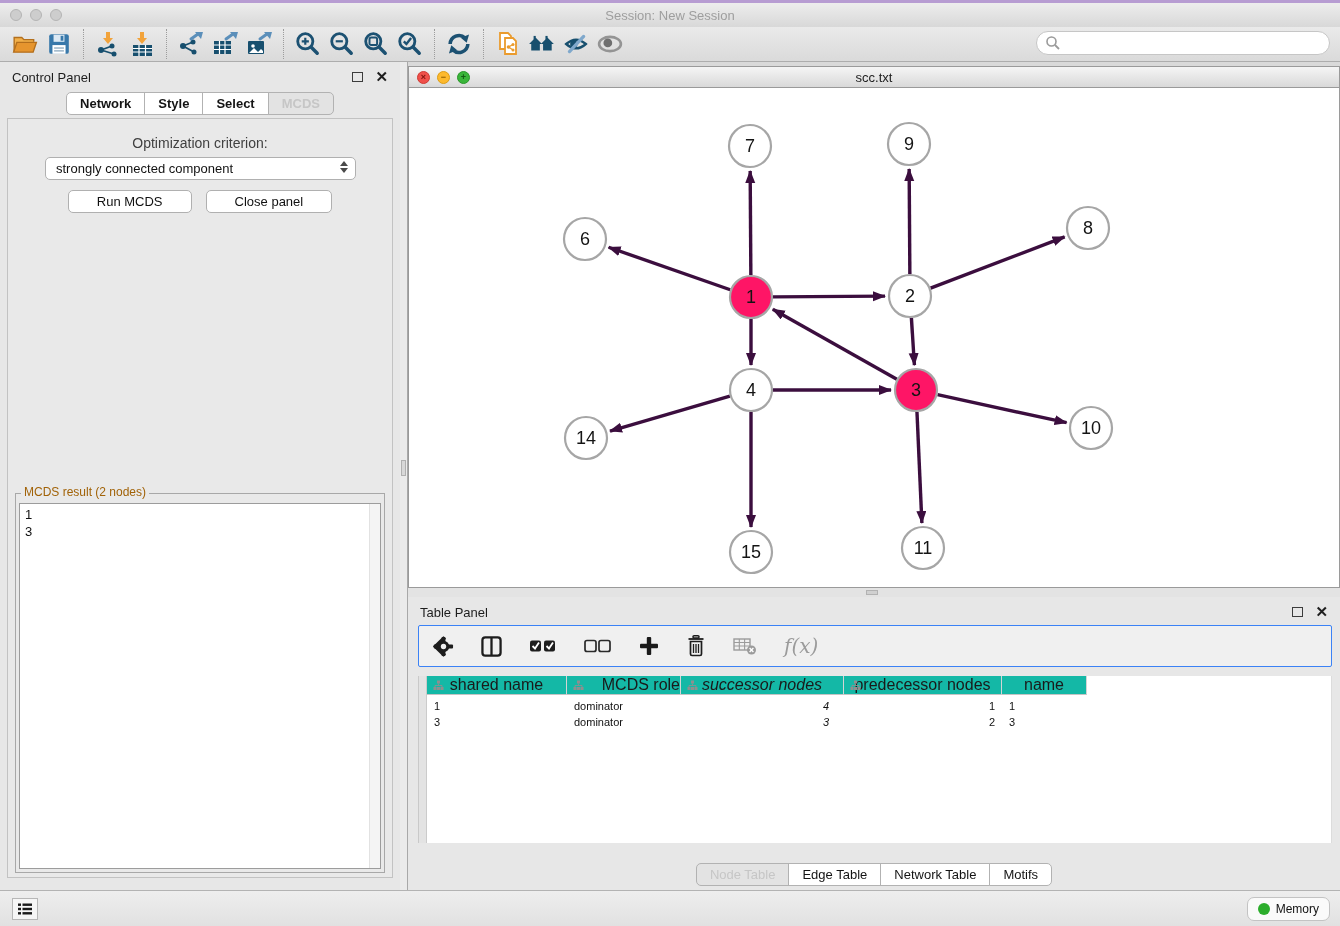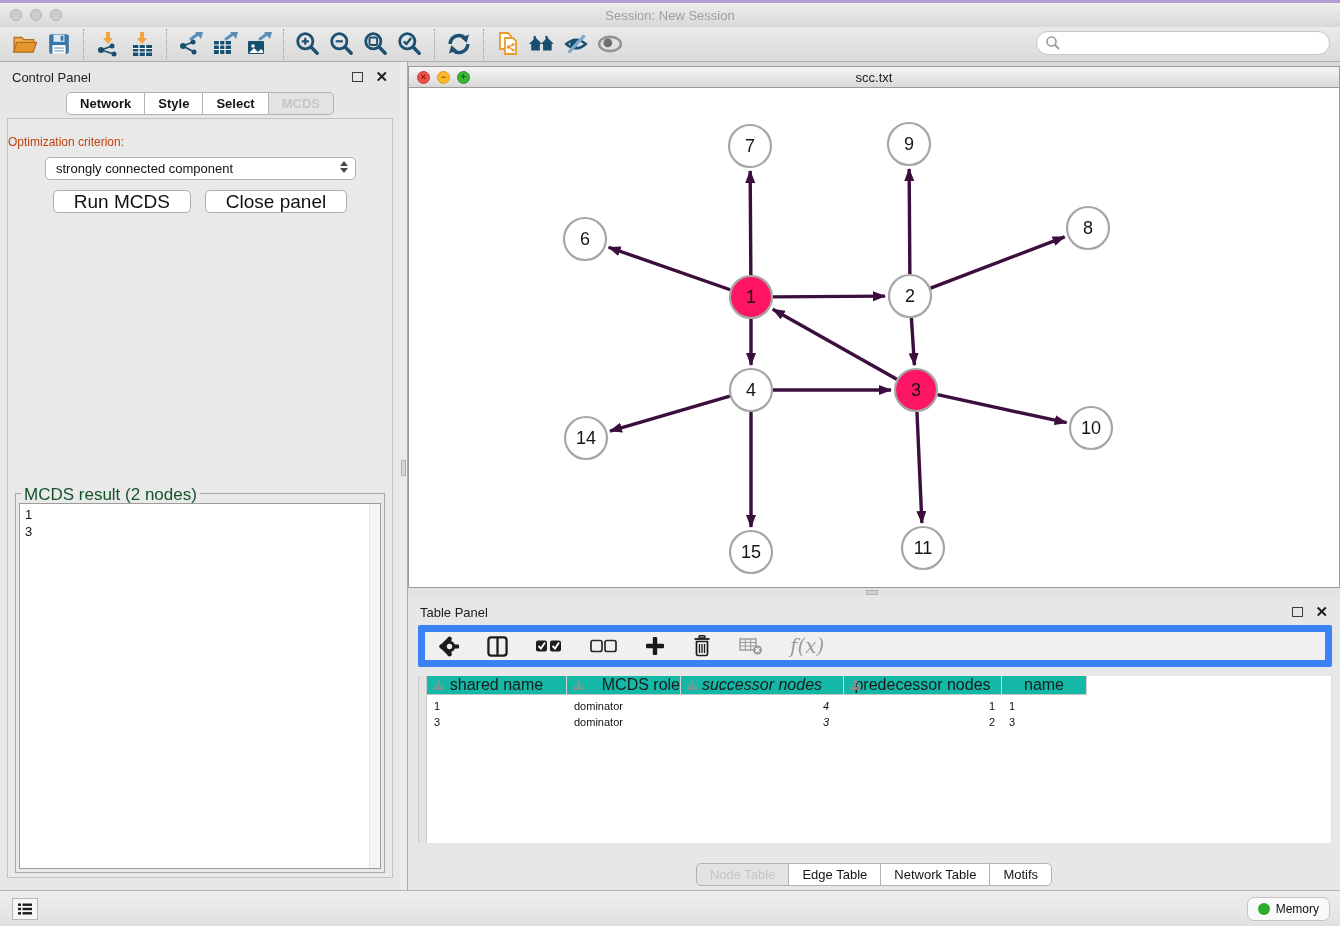--- a/index.html
+++ b/index.html
@@ -26,30 +26,30 @@
   .panel-header { height:30px; display:flex; align-items:center; padding:0 12px; font-size:13px; color:#1d1d1d; }
   .panel-header .spacer { flex:1; }
   .float-icon { width:11px; height:10px; border:1.5px solid #3c3c3c; margin-right:12px; background:transparent; }
   .close-x { font-size:15px; font-weight:bold; color:#1e1e1e; line-height:10px; }
   .tabs-row { display:flex; justify-content:center;font-weight:bold; }
   .tab { background:#fff; border:1px solid #b2b2b2; margin-left:-1px; padding:3px 13px; font-size:13px; color:#141414; }
   .tab:first-child { border-radius:5px 0 0 5px; margin-left:0; }
   .tab:last-child { border-radius:0 5px 5px 0; }
   .tab.disabled-active { background:#e3e3e3; color:#c6c6c6; }
   #cp-box { left:7px; top:56px; width:386px; height:760px; border:1px solid #c2c2c2; background:#e9e9e9; }
-  #opt-label { top:16px; left:0; width:100%; font-size:12px; color:#c2410c; }
+  #opt-label { top:16px; left:0; width:100%; text-align:center; font-size:14px; color:#404040; }
   #opt-select { top:38px; left:37px; width:311px; height:23px; background:#fff; border:1px solid #b0b0b0; border-radius:5px; display:flex; align-items:center; padding-left:10px; font-size:13px; color:#111; }
   .spin { position:absolute; right:7px; top:3px; display:flex; flex-direction:column; gap:2px; }
   .spin i { width:0; height:0; border-left:4px solid transparent; border-right:4px solid transparent; display:block; }
   .spin .up { border-bottom:5px solid #4a4a4a; }
   .spin .dn { border-top:5px solid #4a4a4a; }
   #cp-buttons { top:71px; left:0; width:100%; display:flex; justify-content:center; gap:14px; }
-  .mac-btn { background:#fff; border:1px solid #b0b0b0; border-radius:5px; height:23px; padding:0 20px; font-size:19px; color:#111; display:flex; align-items:center; }
+  .mac-btn { background:#fff; border:1px solid #b0b0b0; border-radius:5px; height:23px; padding:0 28px; font-size:13px; color:#111; display:flex; align-items:center; }
   #mcds-fieldset { left:7px; top:374px; width:370px; height:380px; border:1px solid #a8a8a8; background:#e9e9e9; }
-  #mcds-legend { position:absolute; top:-9px; left:5px; background:#e9e9e9; padding:0 3px; font-size:17px; color:#14532d; }
+  #mcds-legend { position:absolute; top:-9px; left:5px; background:#e9e9e9; padding:0 3px; font-size:12px; color:#a16207; }
   #mcds-text { position:absolute; left:3px; right:3px; top:9px; bottom:3px; background:#fff; border:1px solid #9c9c9c; font-size:13px; color:#111; padding:2px 5px; line-height:17px; }
   #mcds-scroll { position:absolute; right:0; top:0; bottom:0; width:11px; background:#f4f4f4; border-left:1px solid #e2e2e2; }
 
   
   #v-divider { left:400px; top:62px; width:8px; height:828px; background:#ebebeb; border-right:1px solid #a9a9a9; }
   #v-handle { left:1px; top:398px; width:5px; height:16px; background:#d8d8d8; border:1px solid #b0b0b0; }
 
   
   #net-window { left:408px; top:66px; width:932px; height:522px; }
   #nw-titlebar { height:22px; background:linear-gradient(#f5f5f5,#d9d9d9); border:1px solid #9a9a9a; display:flex; align-items:center; padding-left:8px; position:relative; }
@@ -59,21 +59,21 @@
   .light.green { background:#3ab53a; border:1px solid #2a962a; color:#145c14; }
   #nw-title { position:absolute; left:0; right:0; text-align:center; font-size:13px; color:#1c1c1c; }
   #nw-canvas { height:500px; background:#fff; border:1px solid #9a9a9a; border-top:none; position:relative; }
 
   
   #h-divider { left:408px; top:588px; width:932px; height:9px; background:#e3e3e3; }
   #h-handle { left:458px; top:2px; width:12px; height:5px; background:#d0d0d0; border:1px solid #b2b2b2; }
 
   
   #table-panel { left:408px; top:597px; width:932px; height:293px; background:#e7e7e7; }
-  #tp-toolbar { left:10px; top:28px; width:914px; height:42px; background:#f0f0f0; border:7px solid #3b82f6; border-radius:2px; display:flex; align-items:center; padding-left:14px; gap:27px; }
+  #tp-toolbar { left:10px; top:28px; width:914px; height:42px; background:#f0f0f0; border:1px solid #3b82f6; border-radius:2px; display:flex; align-items:center; padding-left:14px; gap:27px; }
   .fx { font-family:"DejaVu Serif", serif; font-style:italic; font-size:20px; color:#9b9b9b; }
   #tp-table { left:10px; top:79px; width:914px; height:167px; background:#fff; border-left:1px solid #c9c9c9; border-right:1px solid #dcdcdc; }
   #row-gutter { left:0; top:0; width:8px; height:100%; background:#e3e3e3; border-right:1px solid #cbcbcb; }
   .t-header { position:absolute; left:8px; top:0; height:19px; display:flex; }
   .h-cell { background:#14b8a6; border-right:1px solid #d4d4d4; border-bottom:1px solid #c4c4c4; display:flex; align-items:center; justify-content:center; gap:6px; font-size:16px; color:#1a1a1a; }
   .h-cell .tree-ic { position:absolute; left:6px; }
   .h-cell { position:relative; }
   .t-row { position:absolute; left:8px; display:flex; height:17px; }
   .b-cell { font-size:11px; color:#111; display:flex; align-items:center; }
   .c0 { width:140px; } .c1 { width:114px;justify-content:flex-end; } .c2 { width:163px;font-style:italic; } .c3 { width:158px;text-align:right; } .c4 { width:85px; }

